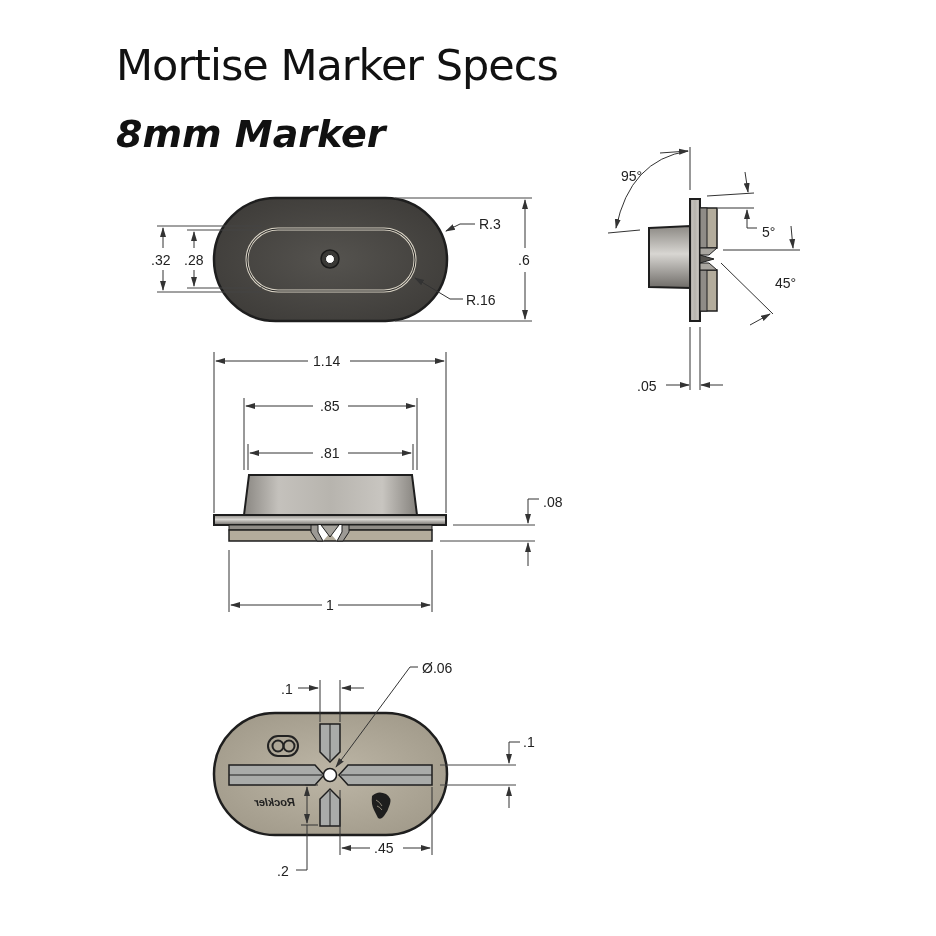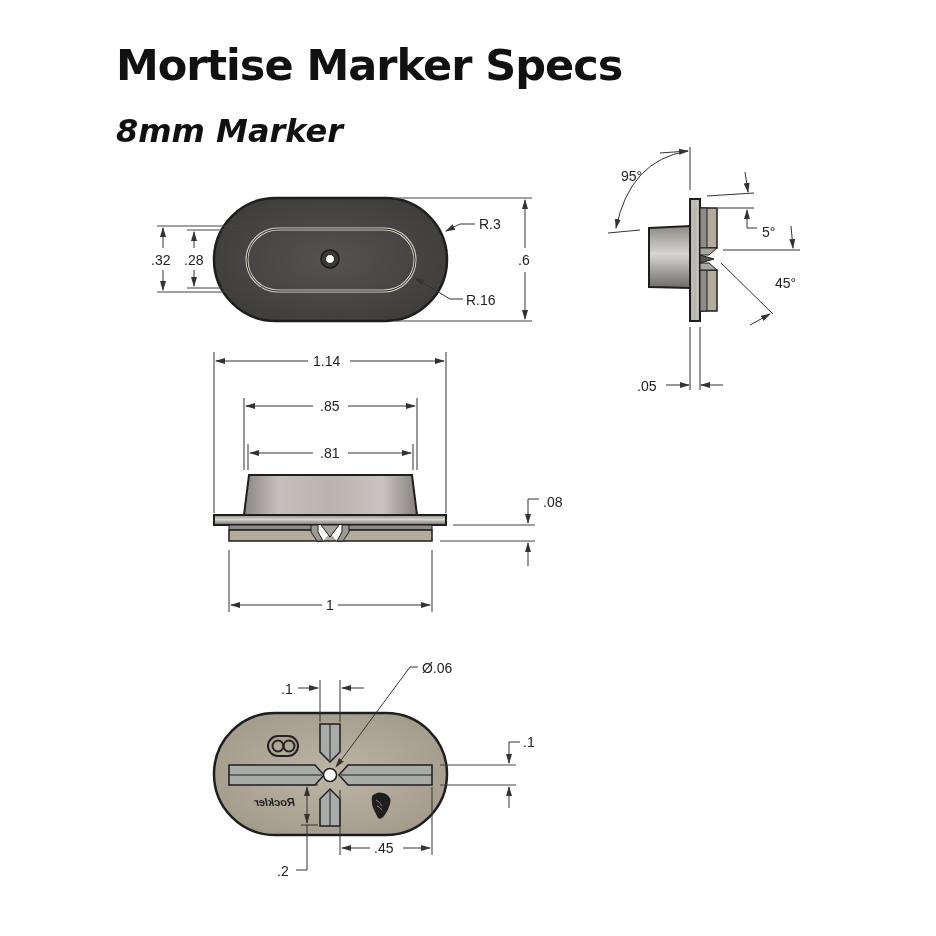--- a/index.html
+++ b/index.html
@@ -1,18 +1,18 @@
 <!DOCTYPE html>
 <html><head>
 <meta charset="utf-8">
 <style>
   html, body { margin: 0; padding: 0; background: #ffffff; }
   body { width: 936px; height: 936px; position: relative; overflow: hidden; font-family: "Liberation Sans", sans-serif; }
-  .title { position: absolute; left: 116px; top: 40px; font-family: "DejaVu Sans", sans-serif; font-weight: bold; font-size: 43px; color: #111; letter-spacing: -1px; margin: 0; }
-  .subtitle { position: absolute; left: 116px; top: 112px; font-family: "DejaVu Sans", sans-serif; font-style: italic; font-size: 32px; color: #111; letter-spacing: 0px; margin: 0; }
+  .title { position: absolute; left: 116px; top: 40px; font-family: "DejaVu Sans", sans-serif; font-weight: normal; font-size: 43px; color: #111; letter-spacing: -1px; margin: 0; }
+  .subtitle { position: absolute; left: 116px; top: 112px; font-family: "DejaVu Sans", sans-serif; font-style: italic; font-size: 38px; color: #111; letter-spacing: 0px; margin: 0; }
   svg.drawing { position: absolute; left: 0; top: 0; }
   .dim-text { font-family: "Liberation Sans", sans-serif; font-size: 14px; fill: #222; }
 </style>
 </head>
 <body>
 
 <h1 class="title">Mortise Marker Specs</h1>
 <h2 class="subtitle">8mm Marker</h2>
 
 <svg class="drawing" width="936" height="936" viewBox="0 0 936 936" xmlns="http://www.w3.org/2000/svg">

